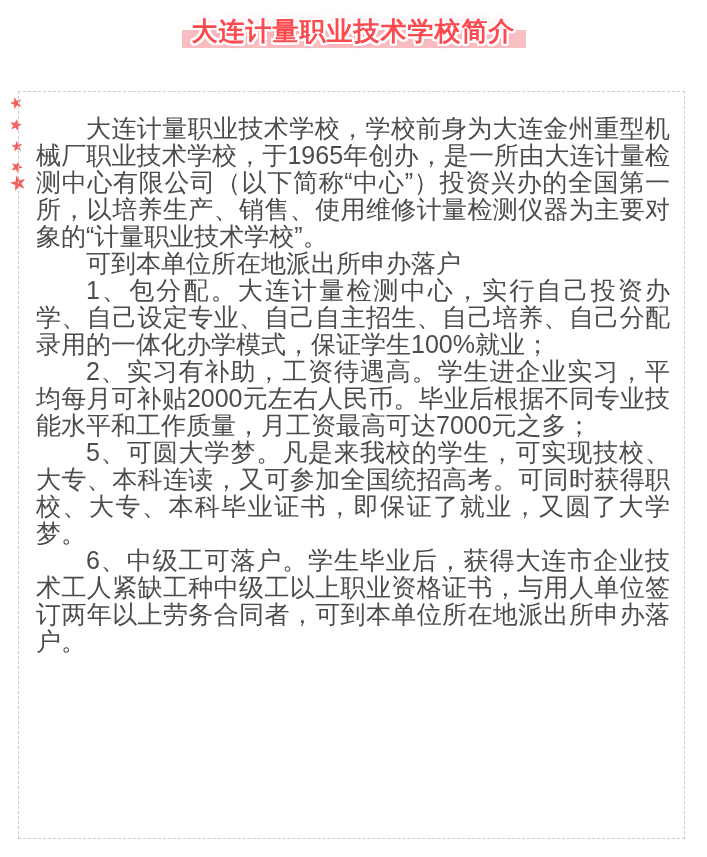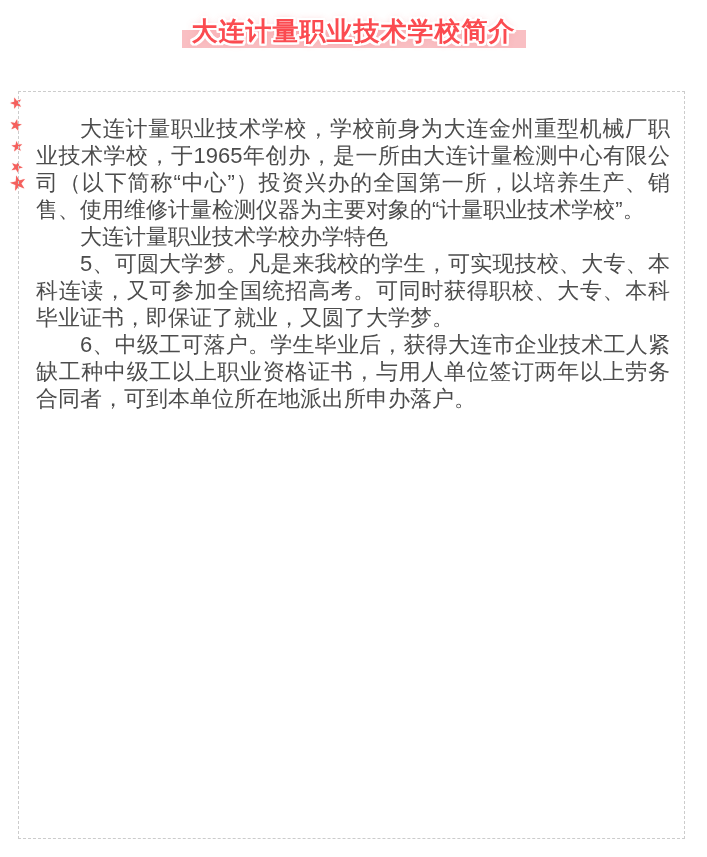--- a/index.html
+++ b/index.html
@@ -60,21 +60,21 @@
     position: absolute;
     left: 18px;
     top: 91px;
     width: 667px;
     height: 748px;
     border: 1px dashed #cccccc;
     padding: 23px 14px 0 17px;
   }
   .article {
     color: #4c4c4c;
-    font-size: 22px;
+    font-size: 25px;
     line-height: 27px;
     text-align: justify;
   }
   .article p {
     text-indent: 2em;
     margin: 0;
   }
 
   
   .star {
@@ -106,19 +106,21 @@
 
   <span class="star star-1">★</span>
   <span class="star star-2">★</span>
   <span class="star star-3">★</span>
   <span class="star star-4">★</span>
   <span class="star star-5">★</span>
 
   <div class="content-box">
     <div class="article">
       <p>大连计量职业技术学校，学校前身为大连金州重型机械厂职业技术学校，于1965年创办，是一所由大连计量检测中心有限公司（以下简称“中心”）投资兴办的全国第一所，以培养生产、销售、使用维修计量检测仪器为主要对象的“计量职业技术学校”。</p>
-      <p>大连计量职业技术学校办学特色</p>
+      <p>可到本单位所在地派出所申办落户</p>
+      <p>1、包分配。大连计量检测中心，实行自己投资办学、自己设定专业、自己自主招生、自己培养、自己分配录用的一体化办学模式，保证学生100%就业；</p>
+      <p>2、实习有补助，工资待遇高。学生进企业实习，平均每月可补贴2000元左右人民币。毕业后根据不同专业技能水平和工作质量，月工资最高可达7000元之多；</p>
       <p>5、可圆大学梦。凡是来我校的学生，可实现技校、大专、本科连读，又可参加全国统招高考。可同时获得职校、大专、本科毕业证书，即保证了就业，又圆了大学梦。</p>
       <p>6、中级工可落户。学生毕业后，获得大连市企业技术工人紧缺工种中级工以上职业资格证书，与用人单位签订两年以上劳务合同者，可到本单位所在地派出所申办落户。</p>
     </div>
   </div>
 
 </div>
 
 </body></html>

